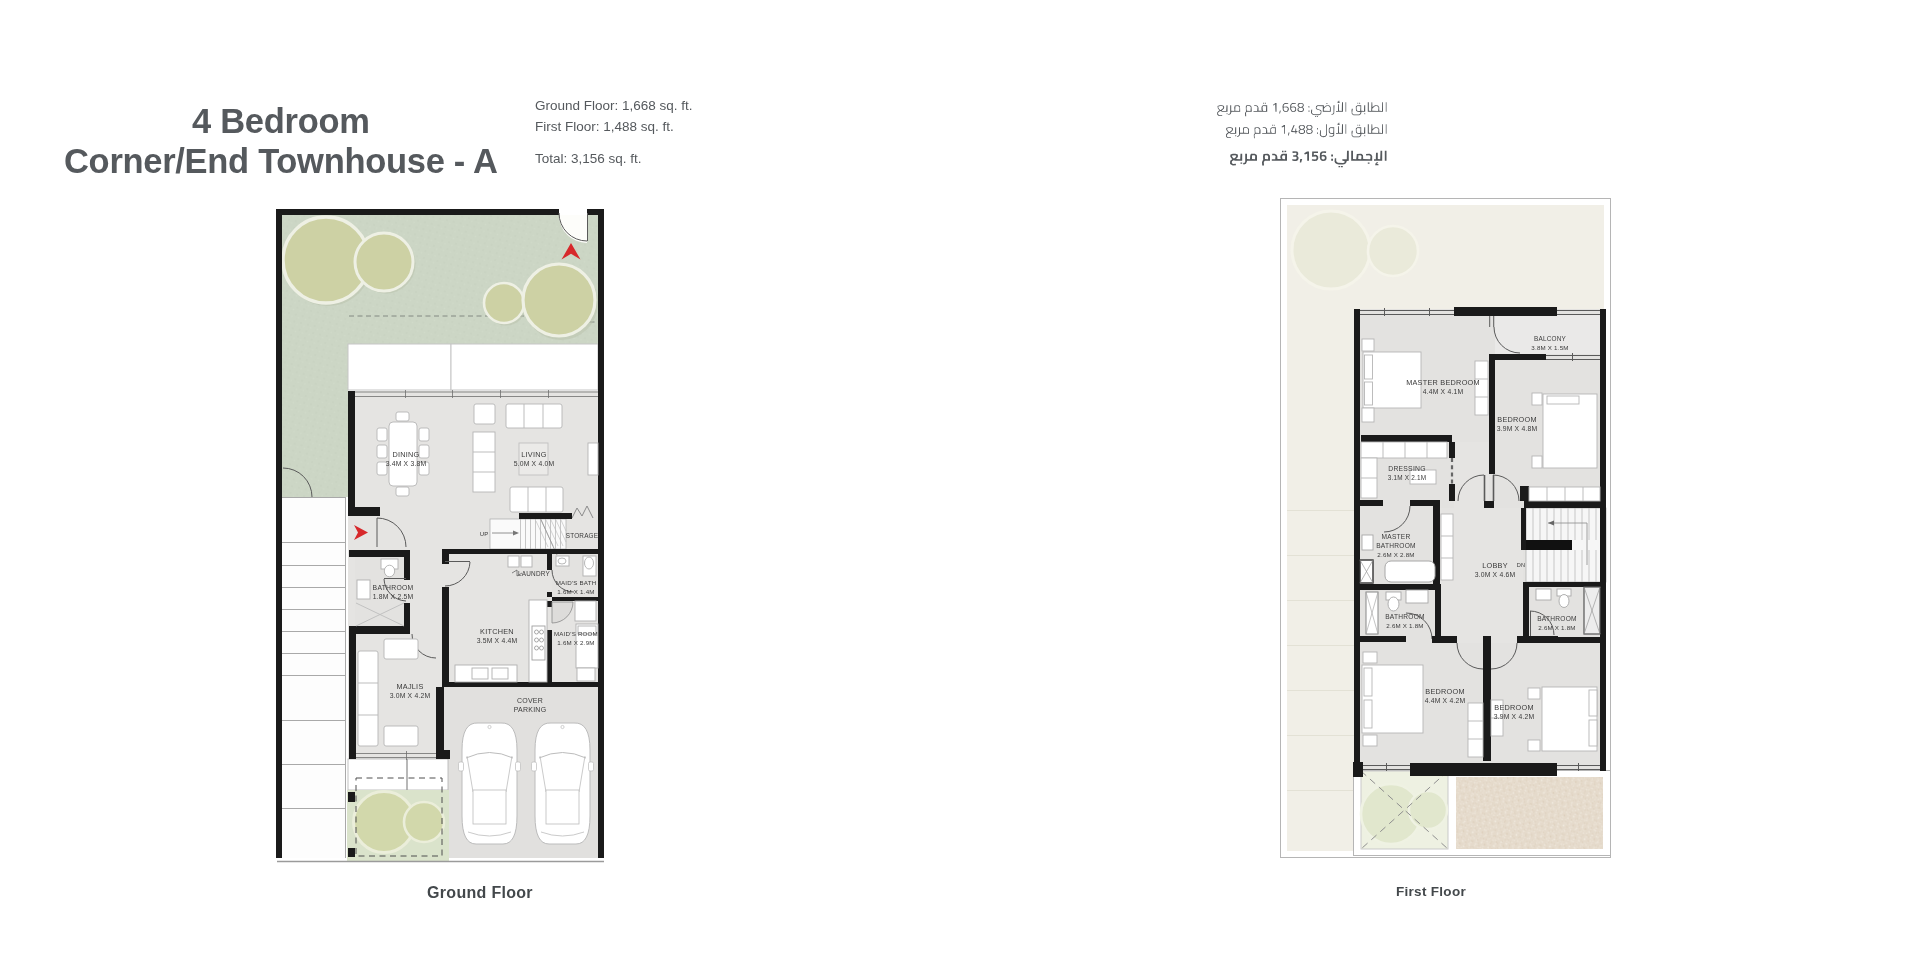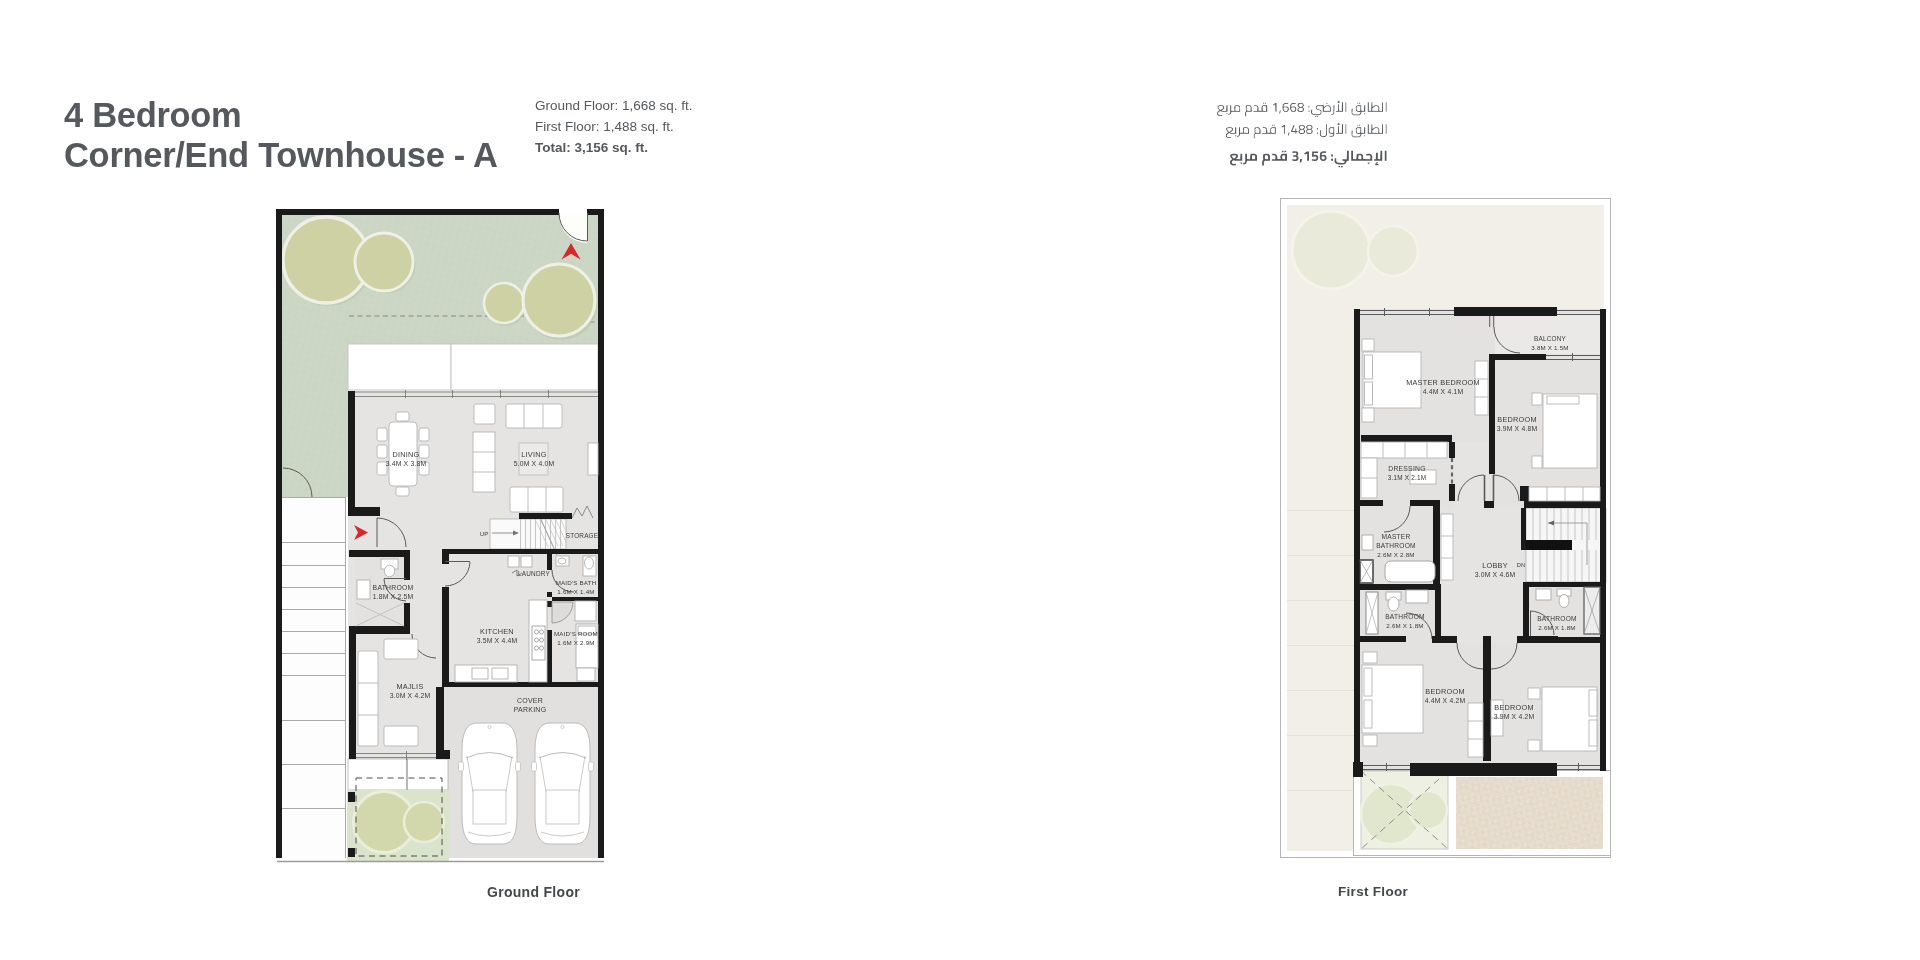--- a/index.html
+++ b/index.html
@@ -1,22 +1,22 @@
 <!DOCTYPE html>
 <html><head>
 <meta charset="utf-8">
 <style>
 html,body{margin:0;padding:0;background:#ffffff;width:1920px;height:960px;overflow:hidden;}
 body{font-family:"Liberation Sans", sans-serif;position:relative;}
 .hdr{position:absolute;color:#54585b;}
-#title{left:64px;top:95px;font-size:34.5px;font-weight:bold;line-height:40px;letter-spacing:-0.3px;color:#55595d;}
+#title{left:64px;top:101px;font-size:34.5px;font-weight:bold;line-height:40px;letter-spacing:-0.3px;color:#55595d;text-align:center;}
 #spec-en{left:535px;top:95px;font-size:13.5px;line-height:21px;color:#55595d;}
-#spec-en .tot{font-weight:bold;}
-#floorlab-g{position:absolute;left:380px;top:884px;width:200px;text-align:right;font-size:14px;font-weight:bold;color:#43484b;letter-spacing:.3px;}
-#floorlab-f{position:absolute;left:1338px;top:884px;width:200px;text-align:left;font-size:13.5px;font-weight:bold;color:#43484b;letter-spacing:.3px;}
+#spec-en .tot{font-weight:normal;margin-top:11px;}
+#floorlab-g{position:absolute;left:380px;top:884px;width:200px;text-align:center;font-size:16px;font-weight:bold;color:#43484b;letter-spacing:.3px;}
+#floorlab-f{position:absolute;left:1266px;top:884px;width:200px;text-align:right;font-size:13.5px;font-weight:bold;color:#43484b;letter-spacing:.3px;}
 svg{position:absolute;left:0;top:0;}
 svg text{font-family:"Liberation Sans", sans-serif;fill:#3a3a3a;}
 .rl{font-size:7.3px;letter-spacing:.25px;text-anchor:middle;}
 .rd{font-size:6.8px;letter-spacing:.2px;text-anchor:middle;}
 </style>
 </head>
 <body>
 
 <div class="hdr" id="title">4 Bedroom<br>Corner/End Townhouse - A</div>
 

